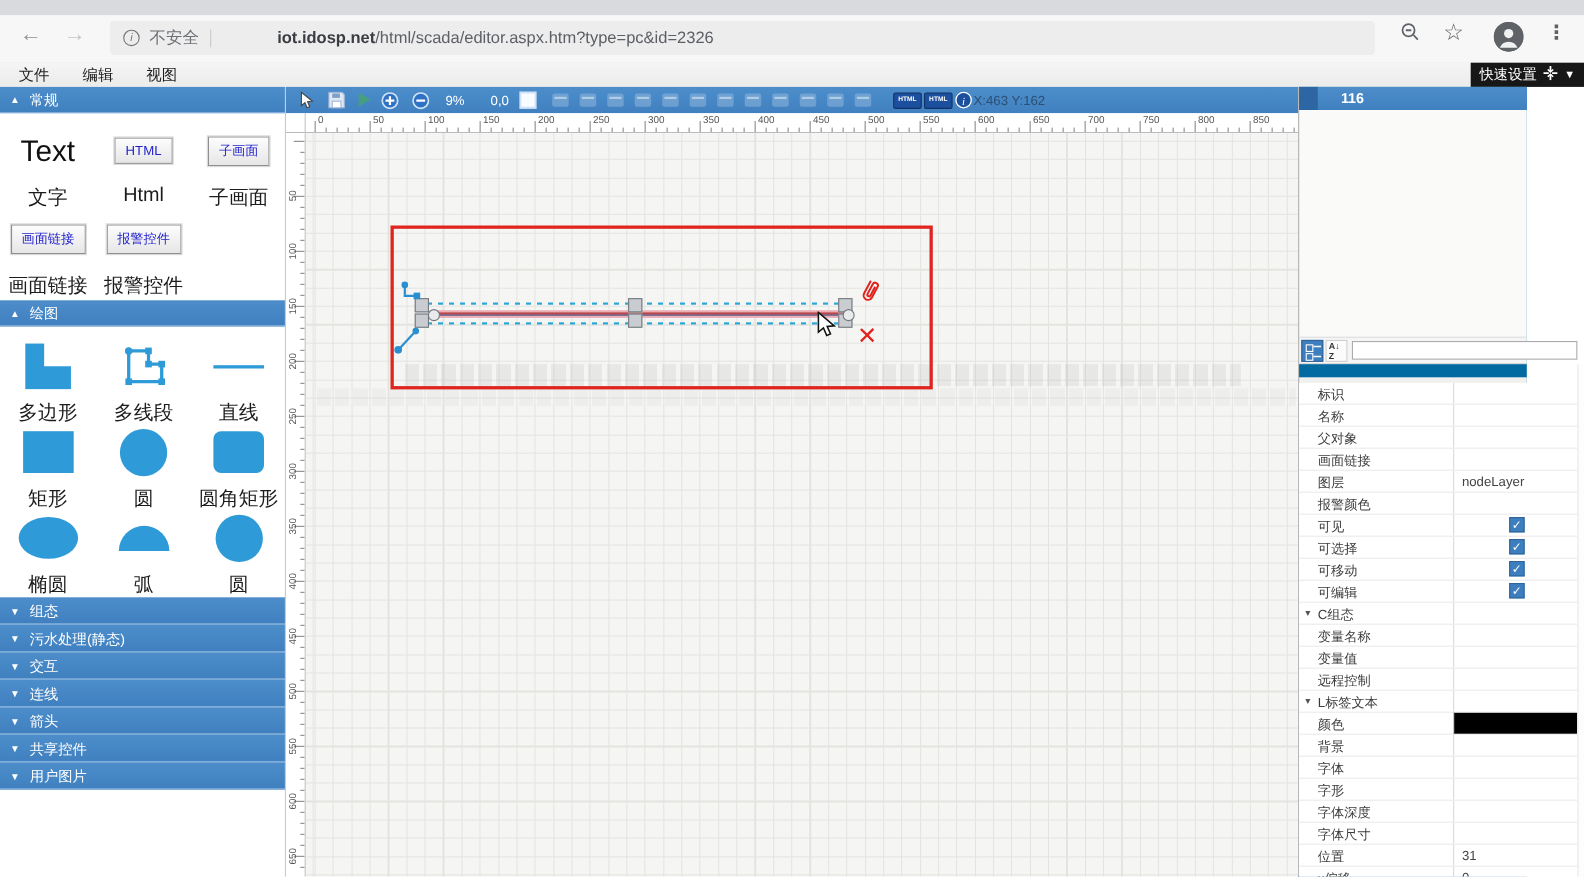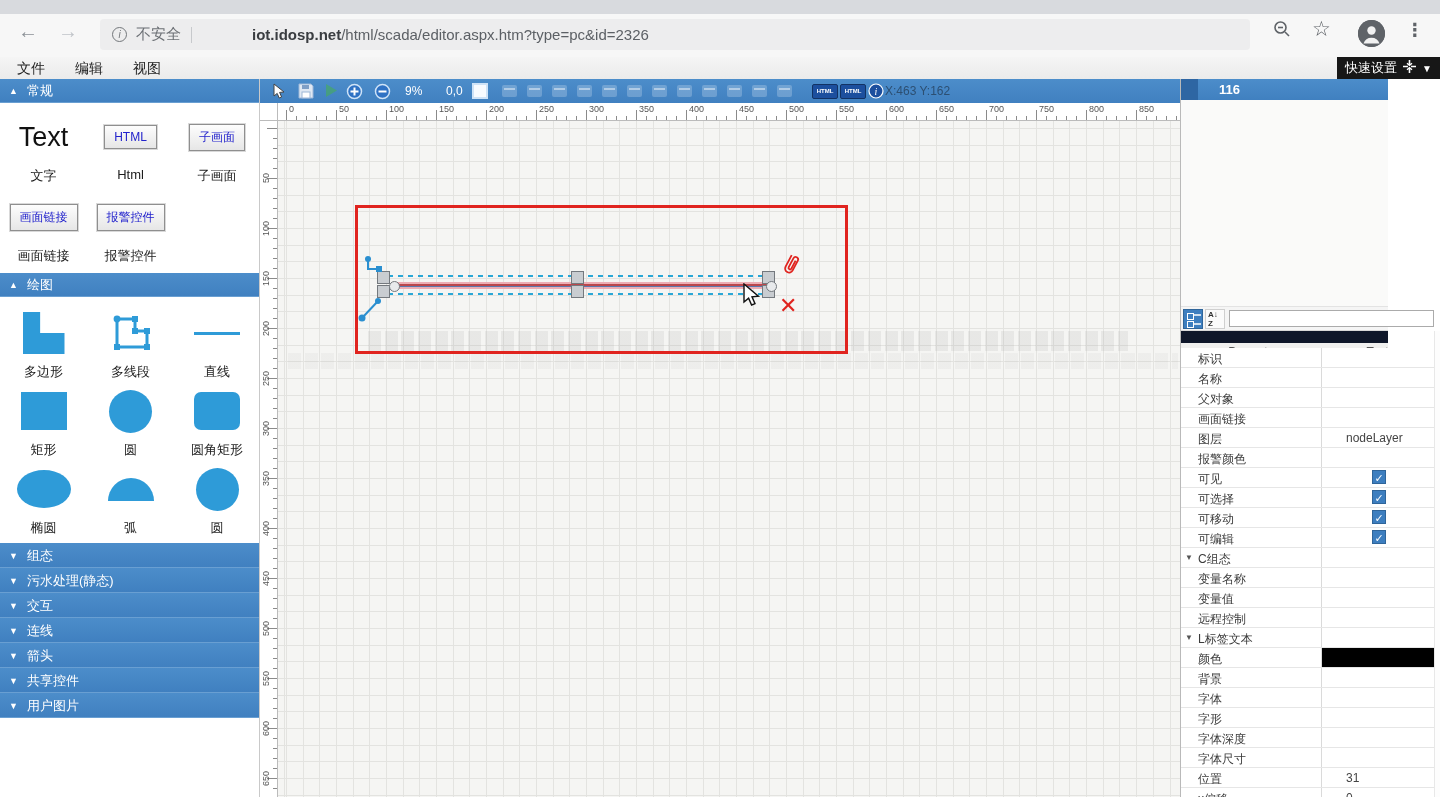--- a/index.html
+++ b/index.html
@@ -31,21 +31,21 @@
   
   #sidebar{left:0;top:79px;width:260px;height:718px;background:#fff;border-right:1px solid #c9c9c9;box-sizing:border-box;}
   .sec-head{position:relative;width:100%;height:24px;background:linear-gradient(#4c8dca,#4080c0);color:#fff;
             line-height:24px;border-bottom:1px solid #699fd2;box-sizing:border-box;}
   .sec-head .tri{position:absolute;left:9px;font-size:9px;top:0;}
   .sec-head .lbl{position:absolute;left:27px;font-size:13px;}
   .coll{height:25px;}
   #general-tools{display:grid;grid-template-columns:87px 87px 86px;padding-top:10px;}
   .tool-cell{display:flex;flex-direction:column;align-items:center;height:80px;justify-content:flex-start;}
   .tool-iconzone{height:48px;display:flex;align-items:center;justify-content:center;}
-  .tool-label{font-size:13px;color:#1c1c1c;margin-top:6px;}
+  .tool-label{font-size:18px;color:#1c1c1c;margin-top:6px;}
   .text-sample{font-size:27px;color:#111;}
   .ui-btn{font-size:12px;color:#2222cc;background:linear-gradient(#fdfdfd,#e6e6e6);
           border:1px solid #8f8f8f;outline:1px solid #d9d9d9;padding:4px 9px;white-space:nowrap;}
   #draw-tools{display:grid;grid-template-columns:87px 87px 86px;padding-top:12px;}
   .draw-cell{display:flex;flex-direction:column;align-items:center;height:78px;}
   .draw-iconzone{height:48px;display:flex;align-items:center;justify-content:center;}
   .shp{background:#2e9bd8;}
   .shp-polygon{width:42px;height:42px;clip-path:polygon(0 0,42% 0,42% 50%,100% 50%,100% 100%,0 100%);}
   .shp-line{width:46px;height:3px;}
   .shp-rect{width:46px;height:38px;}
@@ -80,40 +80,40 @@
   #sel-rect{left:355px;top:205px;width:487px;height:143px;border:3px solid #e0241f;background:transparent;}
   .dashline{position:absolute;height:2px;background:repeating-linear-gradient(90deg,#2aa7d6 0 5px,transparent 5px 10px);}
   #line-band{left:391px;top:282px;width:382px;height:7px;background:#ecaeb5;}
   #line-core{left:391px;top:284px;width:382px;height:3px;background:#b9484d;}
   #line-blue{left:391px;top:286px;width:382px;height:1px;background:#5a79b0;}
   .handle{position:absolute;width:13px;height:13px;background:#c9cdd1;border:1px solid #74797e;box-sizing:border-box;}
   .endcirc{position:absolute;width:11px;height:11px;border-radius:50%;background:#e8eaec;border:1px solid #74797e;box-sizing:border-box;}
   #del-x{left:779px;top:293px;color:#e0241f;font-size:22px;font-weight:bold;}
 
   
-  #right-panel{left:1180px;top:79px;width:208px;height:718px;background:#0f172a;border-left:1px solid #b9b9b9;box-sizing:border-box;}
+  #right-panel{left:1180px;top:79px;width:208px;height:718px;background:#0369a1;border-left:1px solid #b9b9b9;box-sizing:border-box;}
   #rp-title{position:absolute;left:0;top:0;width:100%;height:21px;background:linear-gradient(#4c8dca,#4080c0);color:#fff;}
   #rp-title .blk{position:absolute;left:0;top:0;width:17px;height:21px;background:#2e66a3;}
   #rp-title .t{position:absolute;left:38px;top:3px;font-size:13px;font-weight:bold;}
   #rp-tree{position:absolute;left:0;top:21px;width:100%;height:207px;background:#fafaf9;border-bottom:1px solid #e3e3e3;box-sizing:border-box;}
   #rp-toolbar{position:absolute;left:0;top:228px;width:100%;height:24px;background:#f5f5f5;border-bottom:1px solid #d9d9d9;box-sizing:border-box;}
   #ico-cat{position:absolute;left:2px;top:2px;width:20px;height:20px;background:#3d7ebf;border:1px solid #2f659a;box-sizing:border-box;}
   #ico-cat i{position:absolute;left:3px;width:5px;height:5px;border:1px solid #fff;font-style:normal;}
   #ico-az{position:absolute;left:24px;top:2px;width:20px;height:20px;background:#fbfbfb;border:1px solid #cfcfcf;box-sizing:border-box;
           color:#333;font-size:8px;font-weight:bold;line-height:9px;text-align:left;padding-left:2px;}
   #rp-filter{position:absolute;left:48px;top:3px;width:205px;height:17px;border:1px solid #ababab;background:#fff;font-size:11px;box-sizing:border-box;}
   #rp-gridhead{position:absolute;left:0;top:264px;width:100%;height:17px;background:#f0f0ef;border-bottom:5px solid #737373;box-sizing:border-box;color:#555;}
   #rp-gridhead .c1{position:absolute;left:0;width:140px;text-align:center;top:2px;}
   #rp-gridhead .c2{position:absolute;left:140px;width:113px;text-align:center;top:2px;}
   #rp-rows{position:absolute;left:0;top:269px;width:253px;height:449px;overflow:hidden;background:#fff;}
   .prow{position:relative;width:100%;height:20px;border-bottom:1px solid #e6e6e6;box-sizing:border-box;background:#fff;}
   .prow .pl{position:absolute;left:17px;top:3px;color:#3b3b3b;}
   .prow .pl.grp{left:17px;}
   .prow .tri{position:absolute;left:4px;top:5px;font-size:8px;color:#555;}
-  .prow .pv{position:absolute;left:140px;top:0;width:113px;height:100%;border-left:1px solid #dadada;box-sizing:border-box;padding:3px 0 0 24px;color:#444;}
+  .prow .pv{position:absolute;left:140px;top:0;width:113px;height:100%;border-left:1px solid #dadada;box-sizing:border-box;padding:3px 0 0 7px;color:#444;}
   .prow .pv.black{background:#000;}
   .cbx{position:absolute;left:50px;top:2px;width:14px;height:14px;background:#3d7ebf;border:1px solid #2f659a;
        color:#fff;font-size:11px;line-height:14px;text-align:center;font-weight:bold;box-sizing:border-box;}
   #rp-scroll{position:absolute;left:253px;top:252px;width:7px;height:466px;background:#fdfdfd;border-left:1px solid #e8e8e8;box-sizing:border-box;}
 </style>
 </head>
 <body>
 
 <div id="tabstrip" class="abs"></div>
 <div id="browserbar" class="abs">

